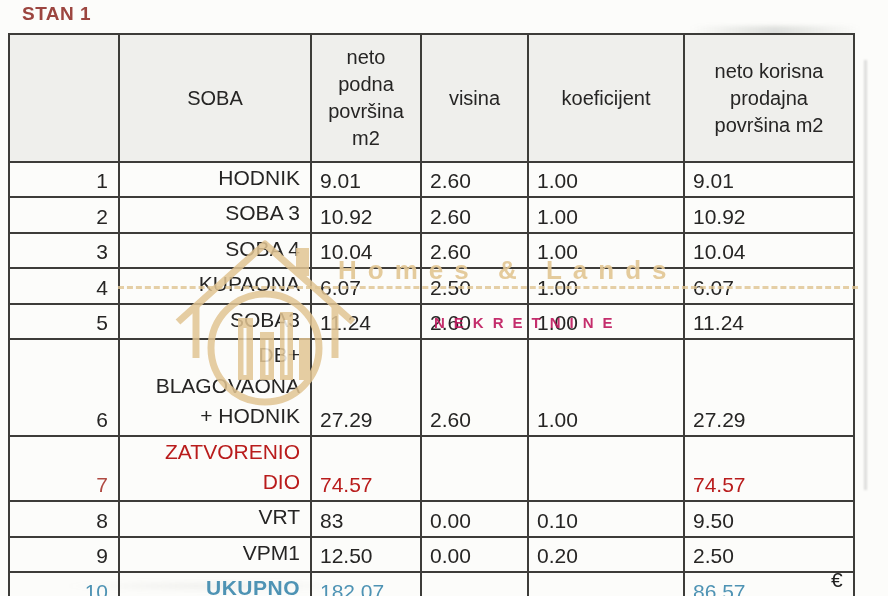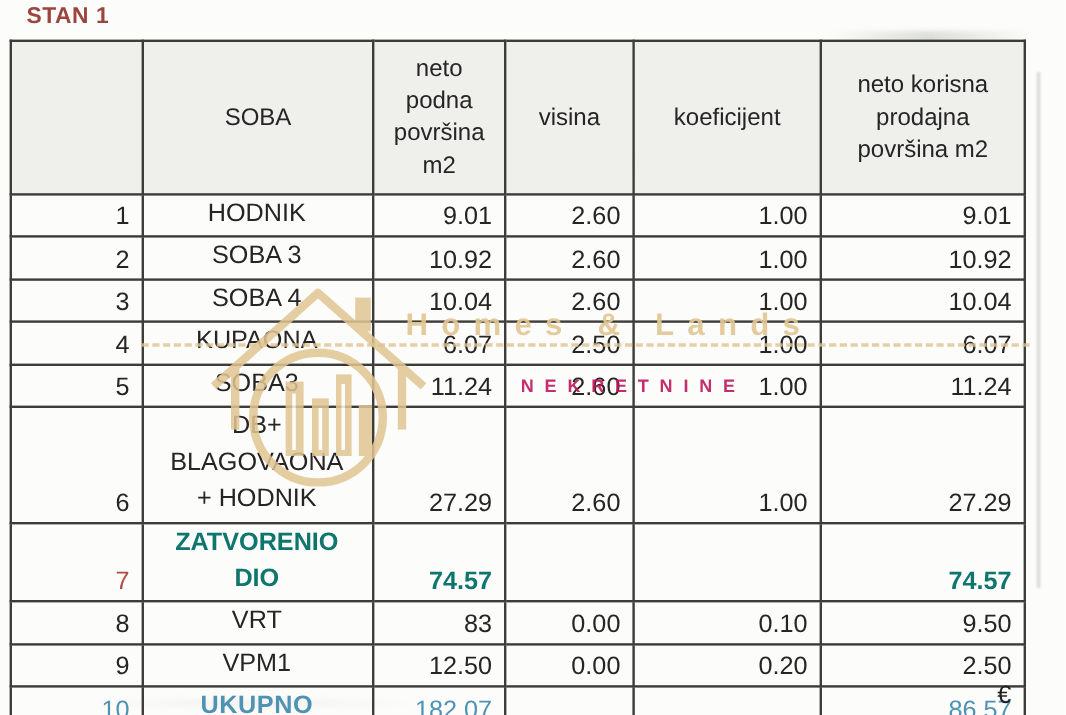--- a/index.html
+++ b/index.html
@@ -34,24 +34,24 @@
   }
   table.spec thead th{
     height:122px;
     background:#efefec;
     text-align:center;vertical-align:middle;
     font-size:20px;line-height:1.35;
     white-space:pre-line;
     padding:2px 4px;
   }
   .cell-num{text-align:right;padding-right:14px;}
-  .cell-naziv{text-align:center;white-space:pre-line;line-height:1.45;}
-  .cell-number{text-align:right;padding-right:11px;}
+  .cell-naziv{text-align:right;white-space:pre-line;line-height:1.45;}
+  .cell-number{padding-right:11px;}
   tr.row-red .cell-naziv,
-  tr.row-red .cell-number{color:#0f766e;font-weight:bold;}
+  tr.row-red .cell-number{color:#b91c1c;font-weight:normal;}
   tr.row-red .cell-num{color:#b04a42;}
   tr.row-blue td{color:#4e93b4;}
   tr.row-blue .cell-naziv{font-weight:bold;letter-spacing:.5px;}
   
   .wm{position:absolute;pointer-events:none;}
   .wm-brand{
     left:338px;top:255px;
     font-size:26px;font-weight:bold;
     letter-spacing:11px;color:#e3c795;opacity:.92;
     white-space:nowrap;

